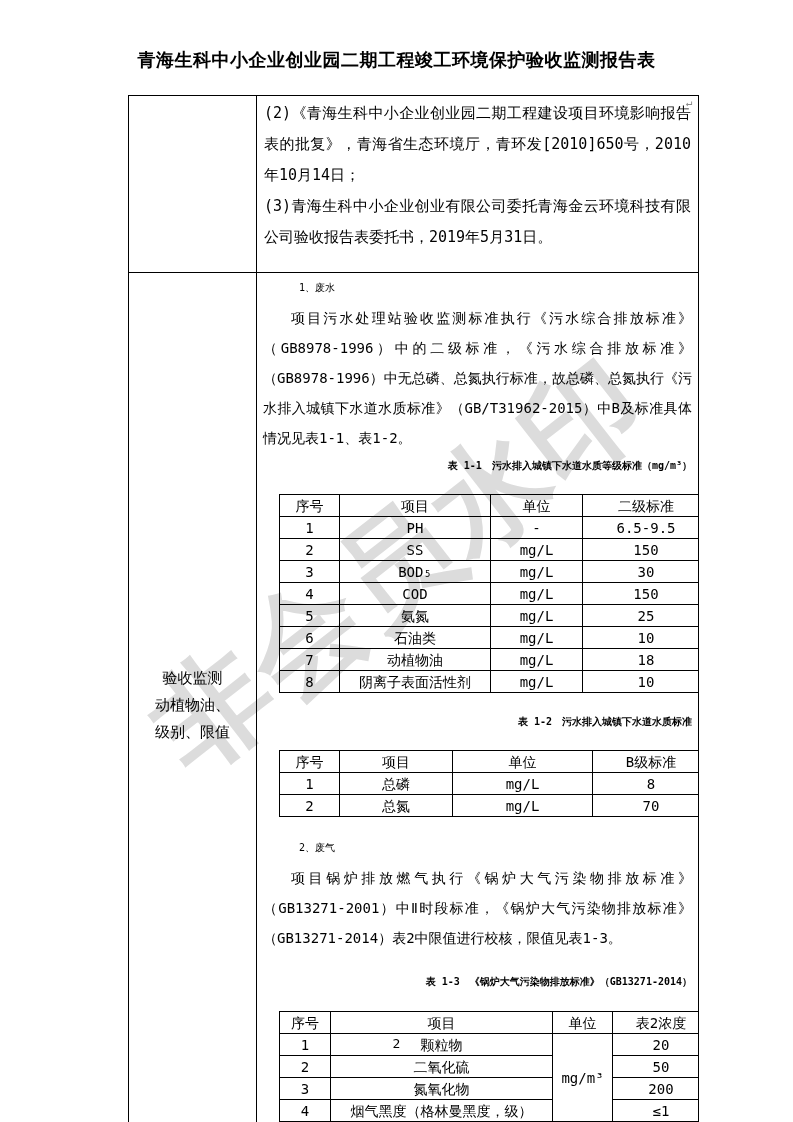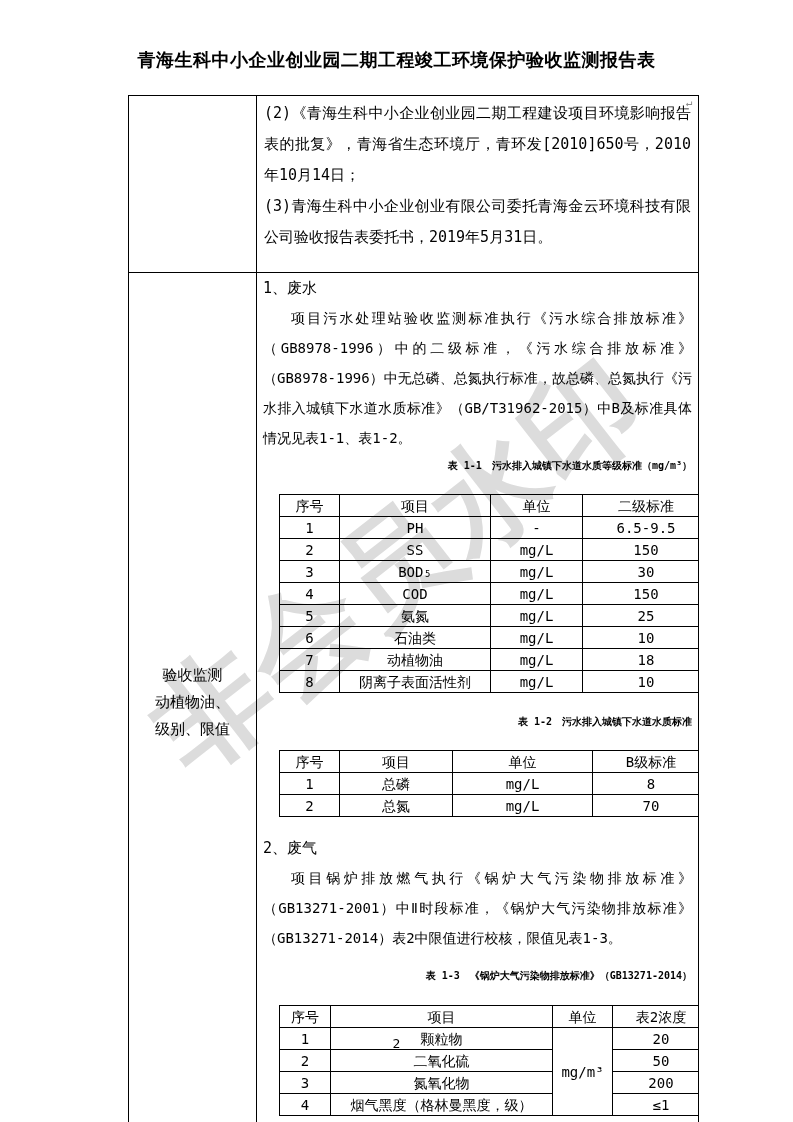--- a/index.html
+++ b/index.html
@@ -51,34 +51,34 @@
     font-size:15px;line-height:27px;
   }
   .row1-cell{padding:2px 7px 0 7px !important;}
   .content-cell{padding:0 6px !important;overflow:hidden;}
   .para{
     font-size:15px;line-height:31px;
     text-align:justify;text-justify:inter-character;
     margin:0;
   }
   .sec-heading{
-    font-size:15px;line-height:30px;height:30px;
+    font-size:10px;line-height:30px;height:30px;margin-left:36px;
   }
   .body-para{
     font-size:14px;line-height:30px;
     text-align:justify;text-justify:inter-character;
     text-indent:2em;
     margin:0;
   }
   .tbl-title{
     height:25px;line-height:25px;
     text-align:right;
     font-size:10px;font-weight:bold;
   }
-  .tbl-title.t3{margin-top:9px;height:27px;line-height:27px;}
+  .tbl-title.t3{margin-top:15px;height:27px;line-height:27px;}
   .inner-table{
     border-collapse:collapse;table-layout:fixed;
     width:430px;
     margin:16px;
   }
   .inner-table th,.inner-table td{
     border:1px solid #000;
     text-align:center;vertical-align:middle;
     font-size:14px;font-weight:normal;
     height:21px;line-height:20px;

